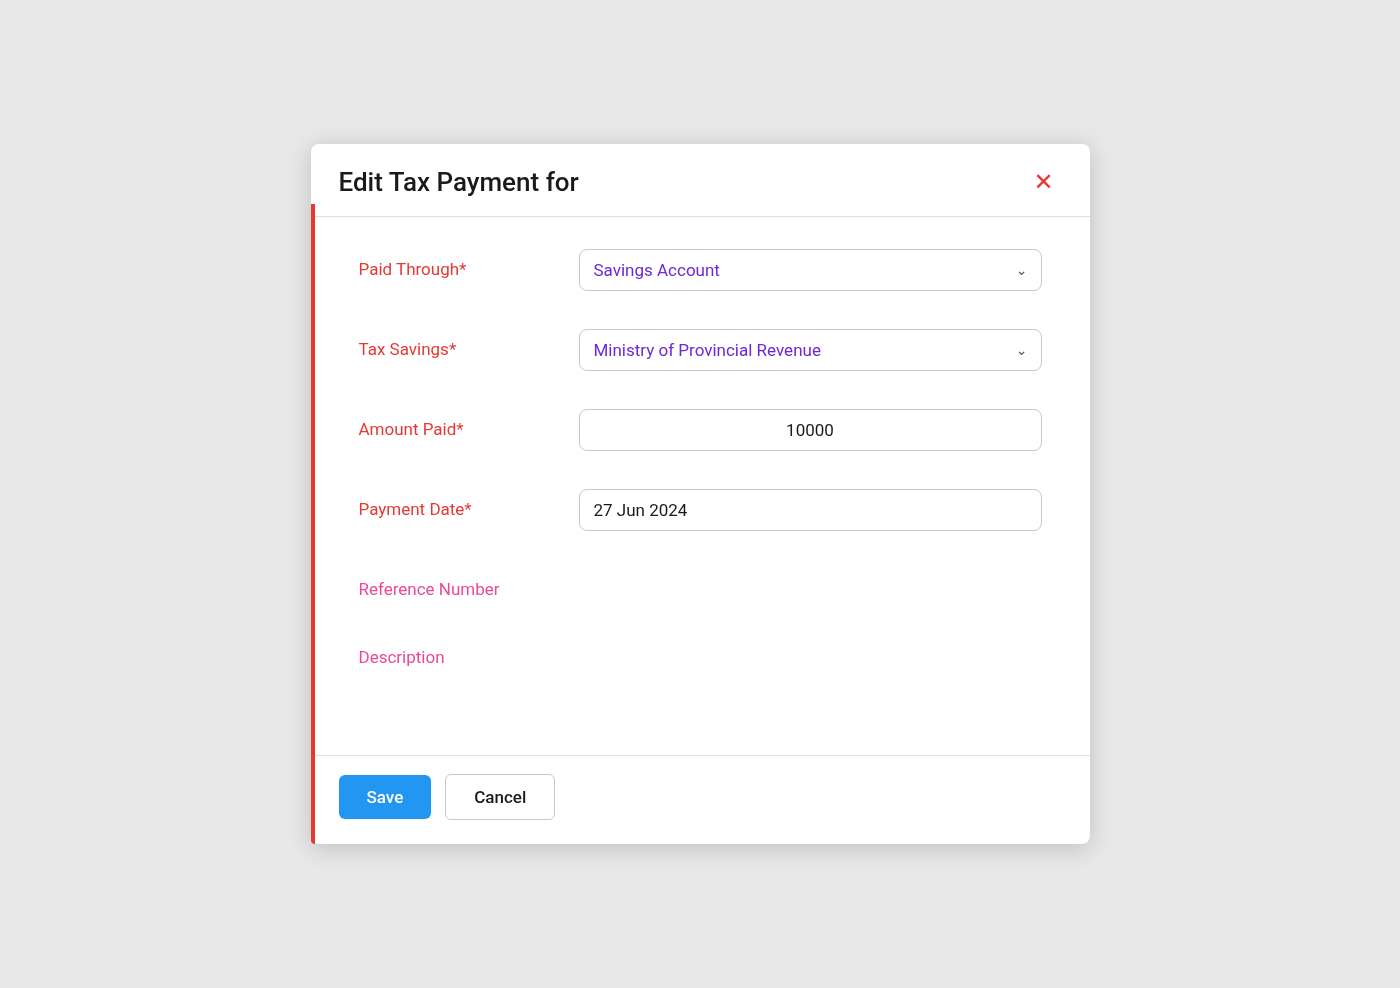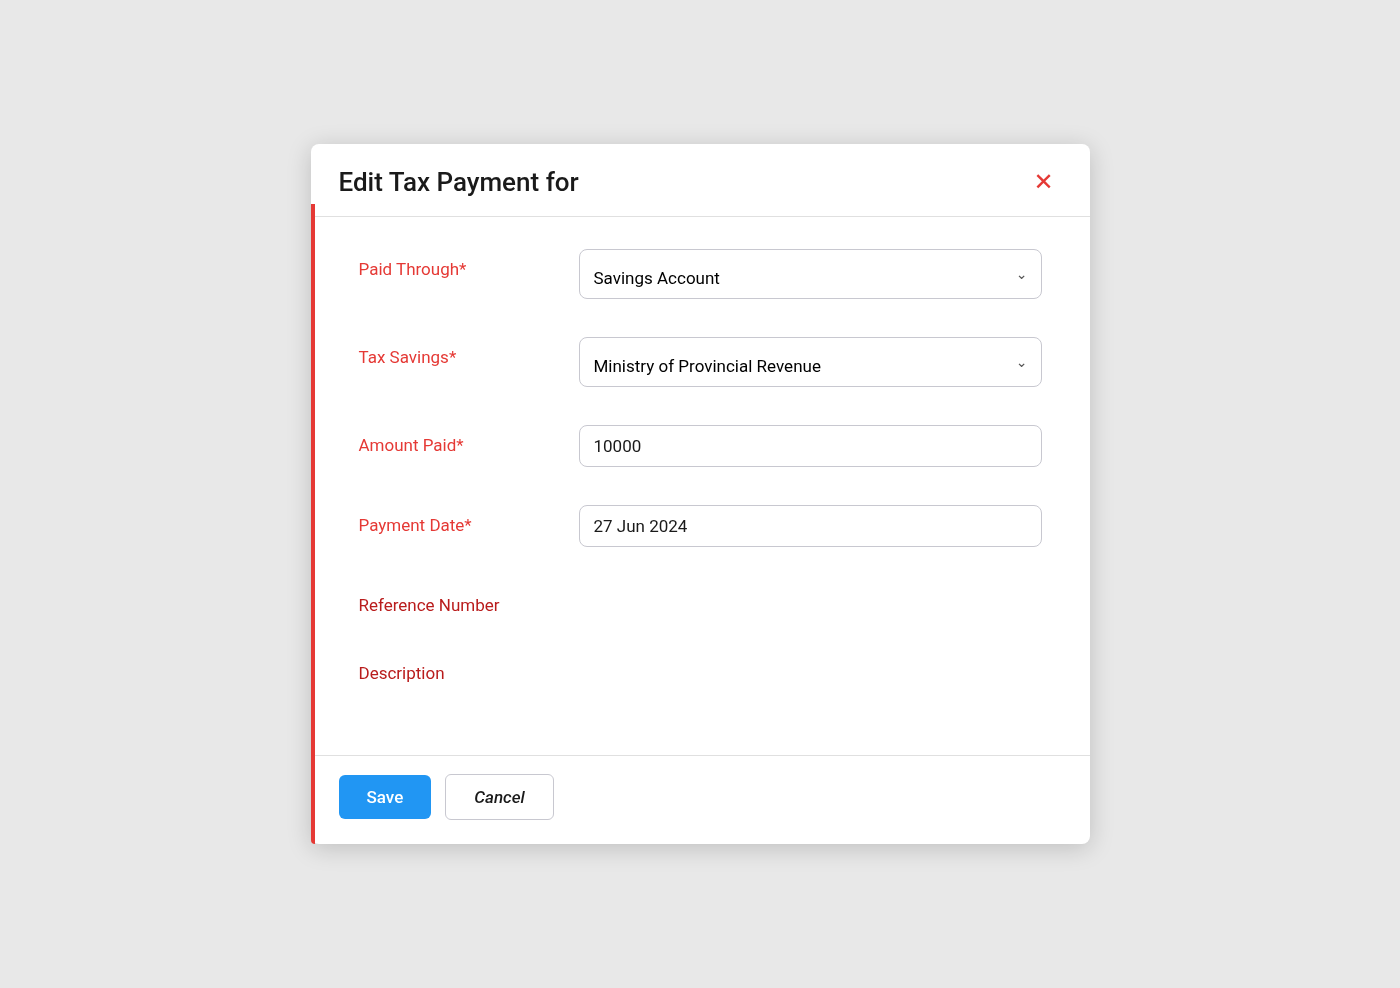--- a/index.html
+++ b/index.html
@@ -68,42 +68,42 @@
     .form-label {
       width: 220px;
       min-width: 220px;
       padding-top: 10px;
       font-size: 17px;
       font-weight: 400;
       color: #e53935;
     }
 
     .form-label.non-required {
-      color: #b91c1c;
+      color: #ec4899;
     }
 
     .form-control {
       flex: 1;
       max-width: 490px;
     }
 
     .select-wrapper {
       position: relative;
       width: 100%;
     }
 
     .select-wrapper select {
       width: 100%;
       appearance: none;
       -webkit-appearance: none;
       border: 1.5px solid #c8c8d0;
       border-radius: 8px;
-      padding: 18px 40px 10px 14px;
-      font-size: 17px;
-      color: #000000;
+      padding: 10px 40px 10px 14px;
+      font-size: 17px;
+      color: #6d28d9;
       background: #fff;
       cursor: pointer;
       outline: none;
     }
 
     .select-chevron {
       position: absolute;
       right: 14px;
       top: 50%;
       transform: translateY(-50%);
@@ -117,21 +117,21 @@
       border: 1.5px solid #c8c8d0;
       border-radius: 8px;
       padding: 10px 14px;
       font-size: 17px;
       color: #1a1a1a;
       outline: none;
       background: #fff;
     }
 
     .text-input.right-align {
-      text-align: left;
+      text-align: center;
     }
 
     textarea.text-input {
       min-height: 110px;
       resize: both;
       line-height: 1.5;
     }
 
     .dialog-footer {
       padding: 18px 28px 24px 28px;
@@ -154,21 +154,20 @@
 
     .btn-cancel {
       background: #fff;
       color: #1a1a1a;
       border: 1.5px solid #c8c8d0;
       border-radius: 6px;
       padding: 12px 28px;
       font-size: 17px;
       font-weight: 500;
       cursor: pointer;
-      font-style: italic;
     }
   </style>
 </head>
 <body>
 
 <div class="dialog" style="position:relative;">
 
   <div style="position:absolute; left:0; top:60px; bottom:0; width:4px; background:#e53935; border-radius:0 0 0 8px;"></div>
 
   <div class="dialog-header">

